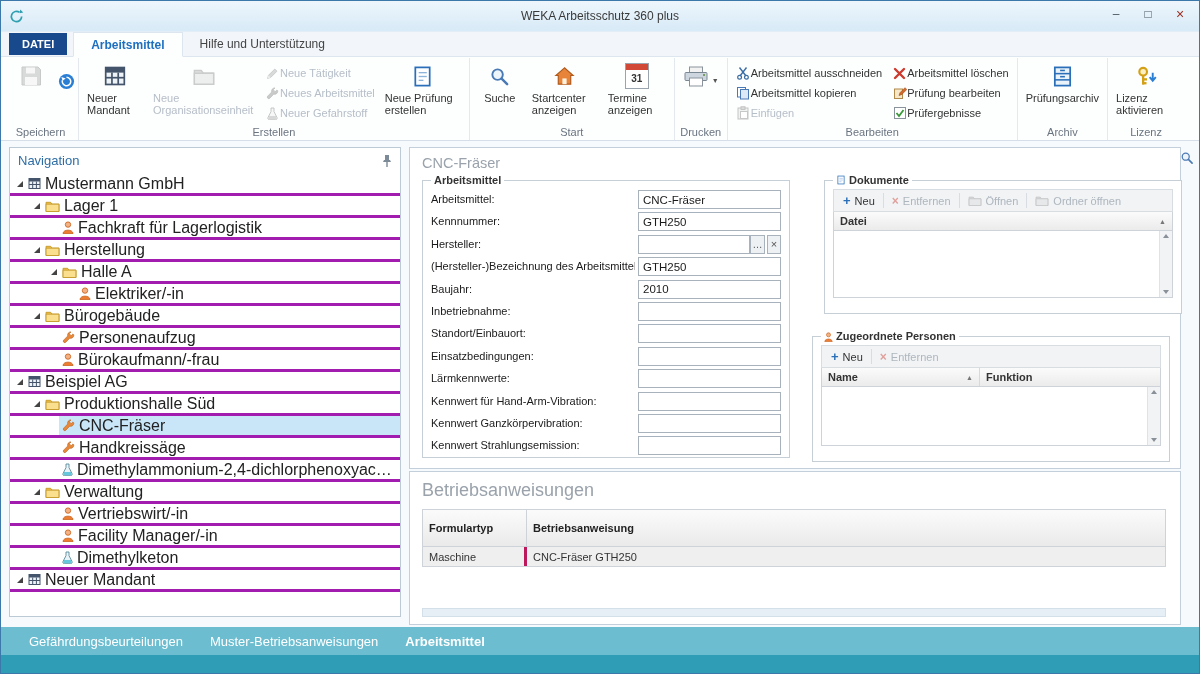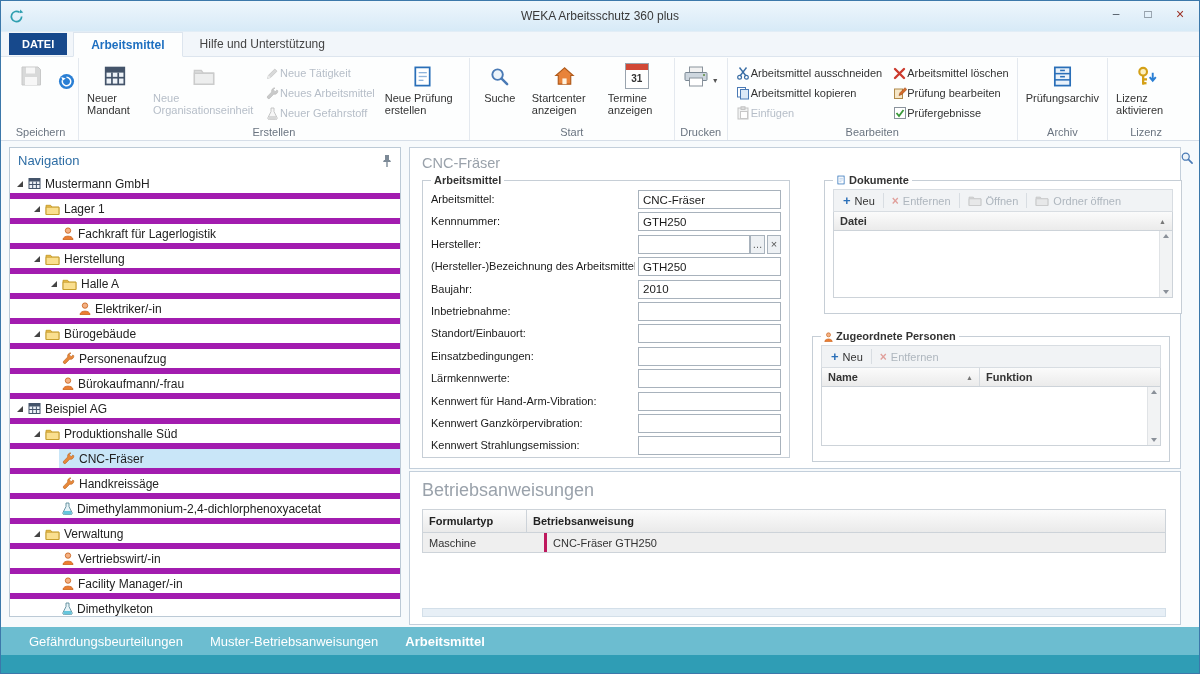--- a/index.html
+++ b/index.html
@@ -41,21 +41,21 @@
 
   
   .appbody{flex:1;position:relative;background:#f7fafc}
   .body-search{position:absolute;right:5px;top:10px}
 
   
   .navpanel{position:absolute;left:8px;top:6px;width:392px;bottom:10px;background:#fff;border:1px solid #bccad6;box-sizing:border-box}
   .nav-header{height:25px;display:flex;align-items:center;padding:0 8px;color:#2e6da4;font-size:13px}
   .nav-pin{margin-left:auto;display:flex}
   .tree{position:absolute;top:26px;left:0;right:0;bottom:0;overflow:hidden}
-  .trow{display:flex;align-items:center;height:19px;border-bottom:6px solid #a21caf;font-size:12px;color:#222}
+  .trow{display:flex;align-items:center;height:19px;border-bottom:3px solid #a21caf;font-size:16px;color:#222}
   .pl0{padding-left:4px}.pl1{padding-left:21px}.pl2{padding-left:38px}.pl3{padding-left:55px}
   .texp{width:11px;flex:none;display:flex;align-items:center;justify-content:center}
   .trow-main{flex:1;display:flex;align-items:center;height:100%;min-width:0}
   .trow.selected .trow-main{background:#c9e6f8}
   .ticon{flex:none;margin:0 4px 0 3px;display:flex}
   .tlabel{white-space:nowrap;overflow:hidden;text-overflow:ellipsis}
 
   
   .mainpanel{position:absolute;left:408px;top:6px;width:772px;height:322px;background:#fff;border:1px solid #c3cfdb;box-sizing:border-box}
   .main-title{padding:7px 0 0 12px;color:#9aa2ab;font-size:14.5px}
@@ -88,27 +88,27 @@
   .gb-dok{height:67px}
   .gb-pers{height:59px}
   .vscroll{position:absolute;right:0;top:0;bottom:0;width:13px;background:#f2f3f4;border-left:1px solid #e0e3e6;display:flex;flex-direction:column;justify-content:space-between;align-items:center;padding:3px 0;box-sizing:border-box}
   .arr-up{width:0;height:0;border-left:3px solid transparent;border-right:3px solid transparent;border-bottom:4px solid #8a9099}
   .arr-down{width:0;height:0;border-left:3px solid transparent;border-right:3px solid transparent;border-top:4px solid #8a9099}
 
   
   .betriebpanel{position:absolute;left:408px;top:330px;width:772px;height:154px;background:#fff;border:1px solid #c3cfdb;box-sizing:border-box}
   .betrieb-title{padding:8px 0 0 12px;color:#9aa2ab;font-size:18px}
   .btable{position:absolute;left:12px;right:14px;top:37px}
-  .bt-header{display:flex;height:24px;background:linear-gradient(#fbfbfb,#eaeaea);border:1px solid #cdd3d9;box-sizing:border-box}
+  .bt-header{display:flex;height:38px;background:linear-gradient(#fbfbfb,#eaeaea);border:1px solid #cdd3d9;box-sizing:border-box}
   .bt-h{display:flex;align-items:center;padding:0 6px;font-weight:bold;font-size:11px;color:#222;box-sizing:border-box}
   .bt-h.c1{width:104px;border-right:1px solid #cdd3d9}
   .bt-h.c2{flex:1}
   .bt-row{display:flex;height:20px;background:#efefef;border:1px solid #cdd3d9;border-top:none;font-size:11px;box-sizing:border-box}
   .bt-c{display:flex;align-items:center;padding:0 6px;box-sizing:border-box}
-  .bt-c.c1{width:124px;border-right:3px solid #be185d}
+  .bt-c.c1{width:104px;border-right:3px solid #be185d}
   .bt-c.c2{flex:1}
   .hscroll{position:absolute;left:12px;right:14px;bottom:7px;height:9px;background:#e7eff6;border:1px solid #d3dfe9;box-sizing:border-box}
 
   
   .footer{height:28px;flex:none;background:#6cbdd0;display:flex;align-items:center;padding:0 28px}
   .footer-item{color:#fff;font-size:13px;margin-right:27px;white-space:nowrap}
   .footer-item.active{font-weight:bold}
   .strip{height:18px;flex:none;background:#2f9db5}
 </style>
 </head>

